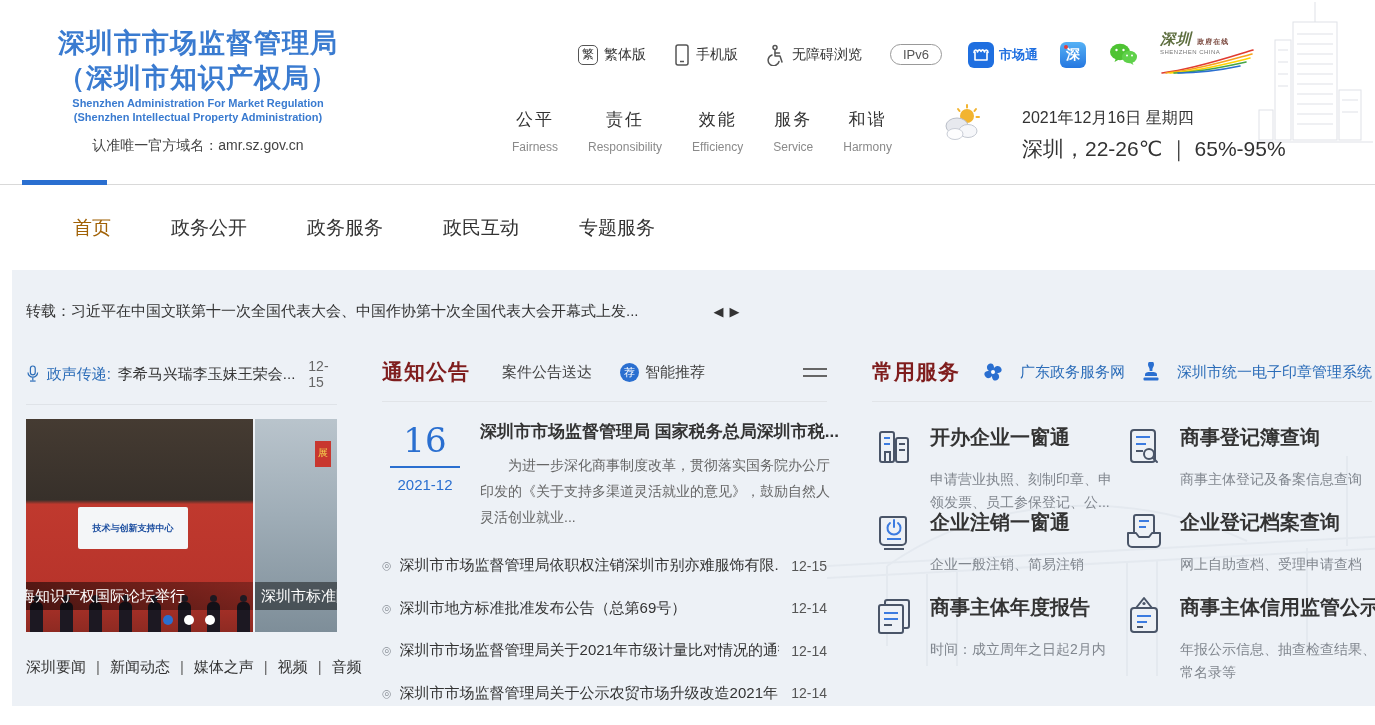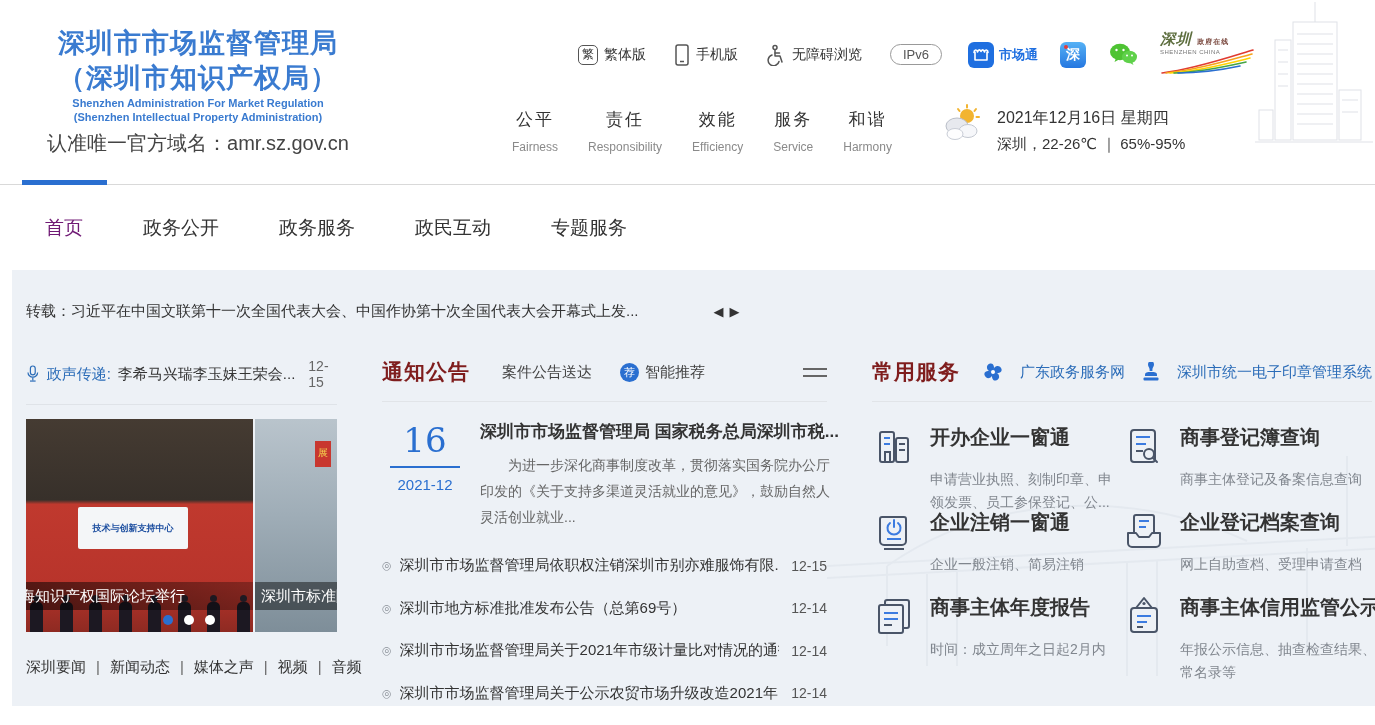--- a/index.html
+++ b/index.html
@@ -5,21 +5,21 @@
   * { margin:0; padding:0; box-sizing:border-box; }
   html,body { width:1375px; height:725px; }
   body { font-family:"Liberation Sans","DejaVu Sans",sans-serif; background:#fff; color:#333; }
   .page { position:relative; width:1375px; height:725px; overflow:hidden; background:#fff; }
 
   
   .header { position:absolute; left:0; top:0; width:1375px; height:185px; background:#fff; }
   .logo-block { position:absolute; left:28px; top:26px; width:340px; text-align:center; }
   .logo-cn { font-size:27px; font-weight:bold; color:#3a7bd0; line-height:1.3; letter-spacing:1px; }
   .logo-en { font-size:11px; font-weight:bold; color:#3a7bd0; line-height:1.3; }
-  .logo-domain { margin-top:5px; font-size:20px; color:#444; }
+  .logo-domain { margin-top:12px; font-size:14px; color:#444; }
 
   .util-row { position:absolute; left:578px; top:30px; display:flex; align-items:center; }
   .util-item { display:flex; align-items:center; gap:6px; font-size:14px; color:#333; margin-right:28px; cursor:pointer; white-space:nowrap; }
   .fan-badge { display:inline-flex; align-items:center; justify-content:center; width:20px; height:20px; border:1px solid #555; border-radius:5px; font-size:12px; color:#333; }
   .ipv6-pill { border:1px solid #999; border-radius:12px; padding:2px 12px; font-size:13px; color:#555; margin-right:26px; cursor:pointer; }
   .app-item { display:flex; align-items:center; gap:5px; margin-right:22px; cursor:pointer; }
   .app-sq { width:26px; height:26px; border-radius:6px; display:flex; align-items:center; justify-content:center; color:#fff; font-weight:bold; }
   .mkt-sq { background:#1f6fe0; font-size:13px; }
   .mkt-label { color:#1f6fe0; font-size:13px; font-weight:bold; }
   .isz-sq { background:linear-gradient(180deg,#55b1f5,#2577e0); font-size:14px; position:relative; }
@@ -27,34 +27,34 @@
   .sz-logo { width:95px; cursor:pointer; position:relative; }
   .sz-logo .cal { font-size:15px; font-weight:bold; font-style:italic; color:#5d6e3e; letter-spacing:1px; }
   .sz-logo .cal small { font-size:7px; color:#7c4b41; font-style:normal; }
   .sz-logo .en { font-size:6px; color:#777; letter-spacing:.5px; }
 
   .values { position:absolute; left:512px; top:108px; display:flex; gap:30px; }
   .value-item { text-align:center; }
   .value-cn { font-size:17px; color:#333; letter-spacing:2px; }
   .value-en { font-size:12px; color:#8a8a8a; margin-top:9px; }
 
-  .weather { position:absolute; left:940px; top:104px; display:flex; gap:13px; align-items:flex-start; }
+  .weather { position:absolute; left:940px; top:104px; display:flex; gap:38px; align-items:flex-start; }
   .weather-text { font-size:16px; color:#333; line-height:1.7; }
-  .weather-line2 { font-size:15px; }
+  .weather-line2 { font-size:21px; }
 
   .building-sketch { position:absolute; right:0; top:0; opacity:.55; }
 
   
   .nav-divider { position:absolute; left:0; top:184px; width:1375px; height:1px; background:#d9d9d9; }
   .active-indicator { position:absolute; left:22px; top:180px; width:85px; height:5px; background:#2a6fd0; }
   .active-indicator::after { content:""; position:absolute; left:36px; top:5px; border-left:7px solid transparent; border-right:7px solid transparent; border-top:8px solid #2a6fd0; }
   .mainnav { position:absolute; left:0; top:185px; width:1375px; height:85px; background:#fff; }
   .nav-list { position:absolute; left:45px; top:0; display:flex; list-style:none; height:85px; align-items:center; }
   .nav-item { font-size:19px; color:#333; margin-right:60px; cursor:pointer; white-space:nowrap; }
-  .nav-item.active { color:#701a75; }
+  .nav-item.active { color:#a16207;margin-left:28px; }
   .searchbox { position:absolute; left:920px; top:215px; width:348px; height:39px; border:1px solid #dcdcdc; border-radius:20px; background:#fff; display:flex; align-items:center; }
   .searchbox input { flex:1; border:none; outline:none; background:transparent; font-size:15px; color:#333; padding:0 10px 0 20px; font-family:inherit; }
   .searchbox input::placeholder { color:#9aa0a6; }
   .search-btn { width:44px; height:38px; display:flex; align-items:center; justify-content:center; cursor:pointer; }
   .robot { position:absolute; left:1297px; top:206px; width:72px; text-align:center; cursor:pointer; }
   .robot-label { font-size:14px; color:#333; margin-top:2px; white-space:nowrap; }
 
   
   .main { position:absolute; left:12px; top:270px; width:1375px; height:436px; background:#edf1f6; }
   .main-bottom { position:absolute; left:0; top:706px; width:1375px; height:19px; background:#fff; }

